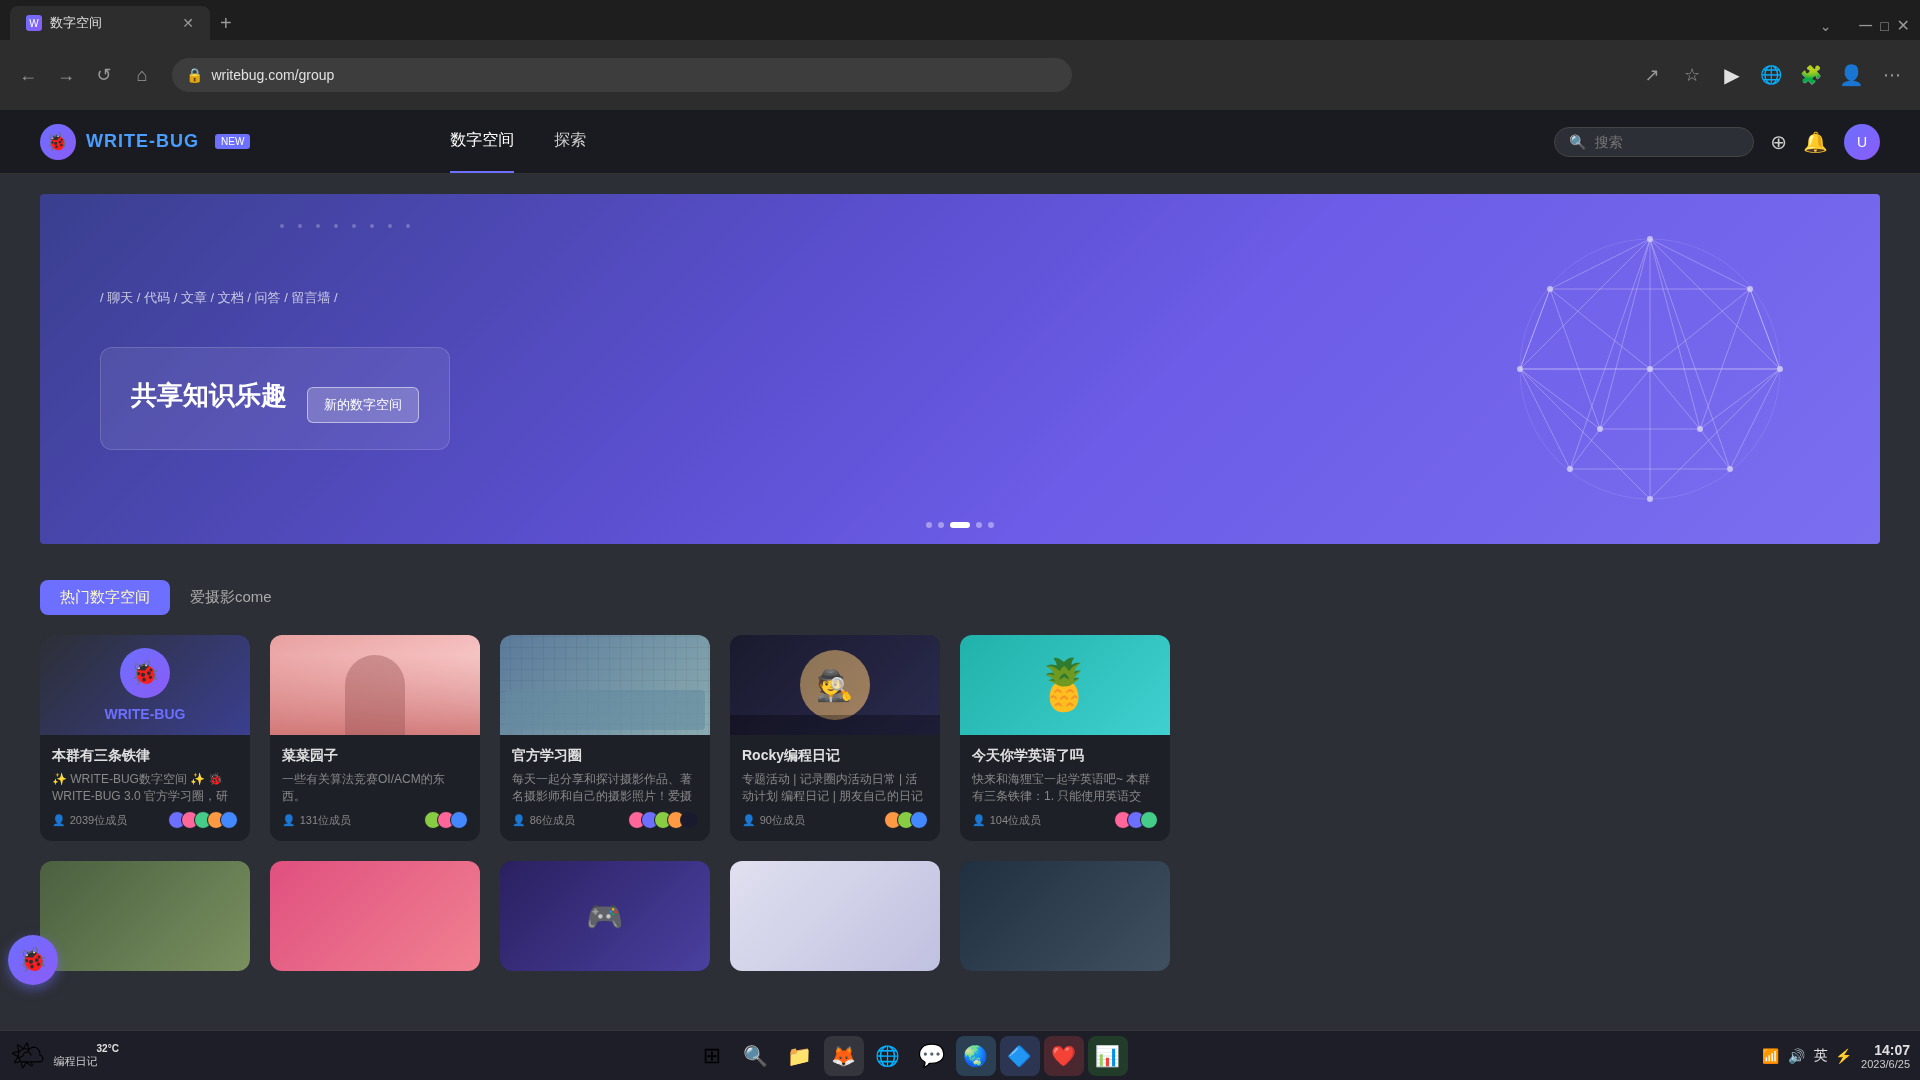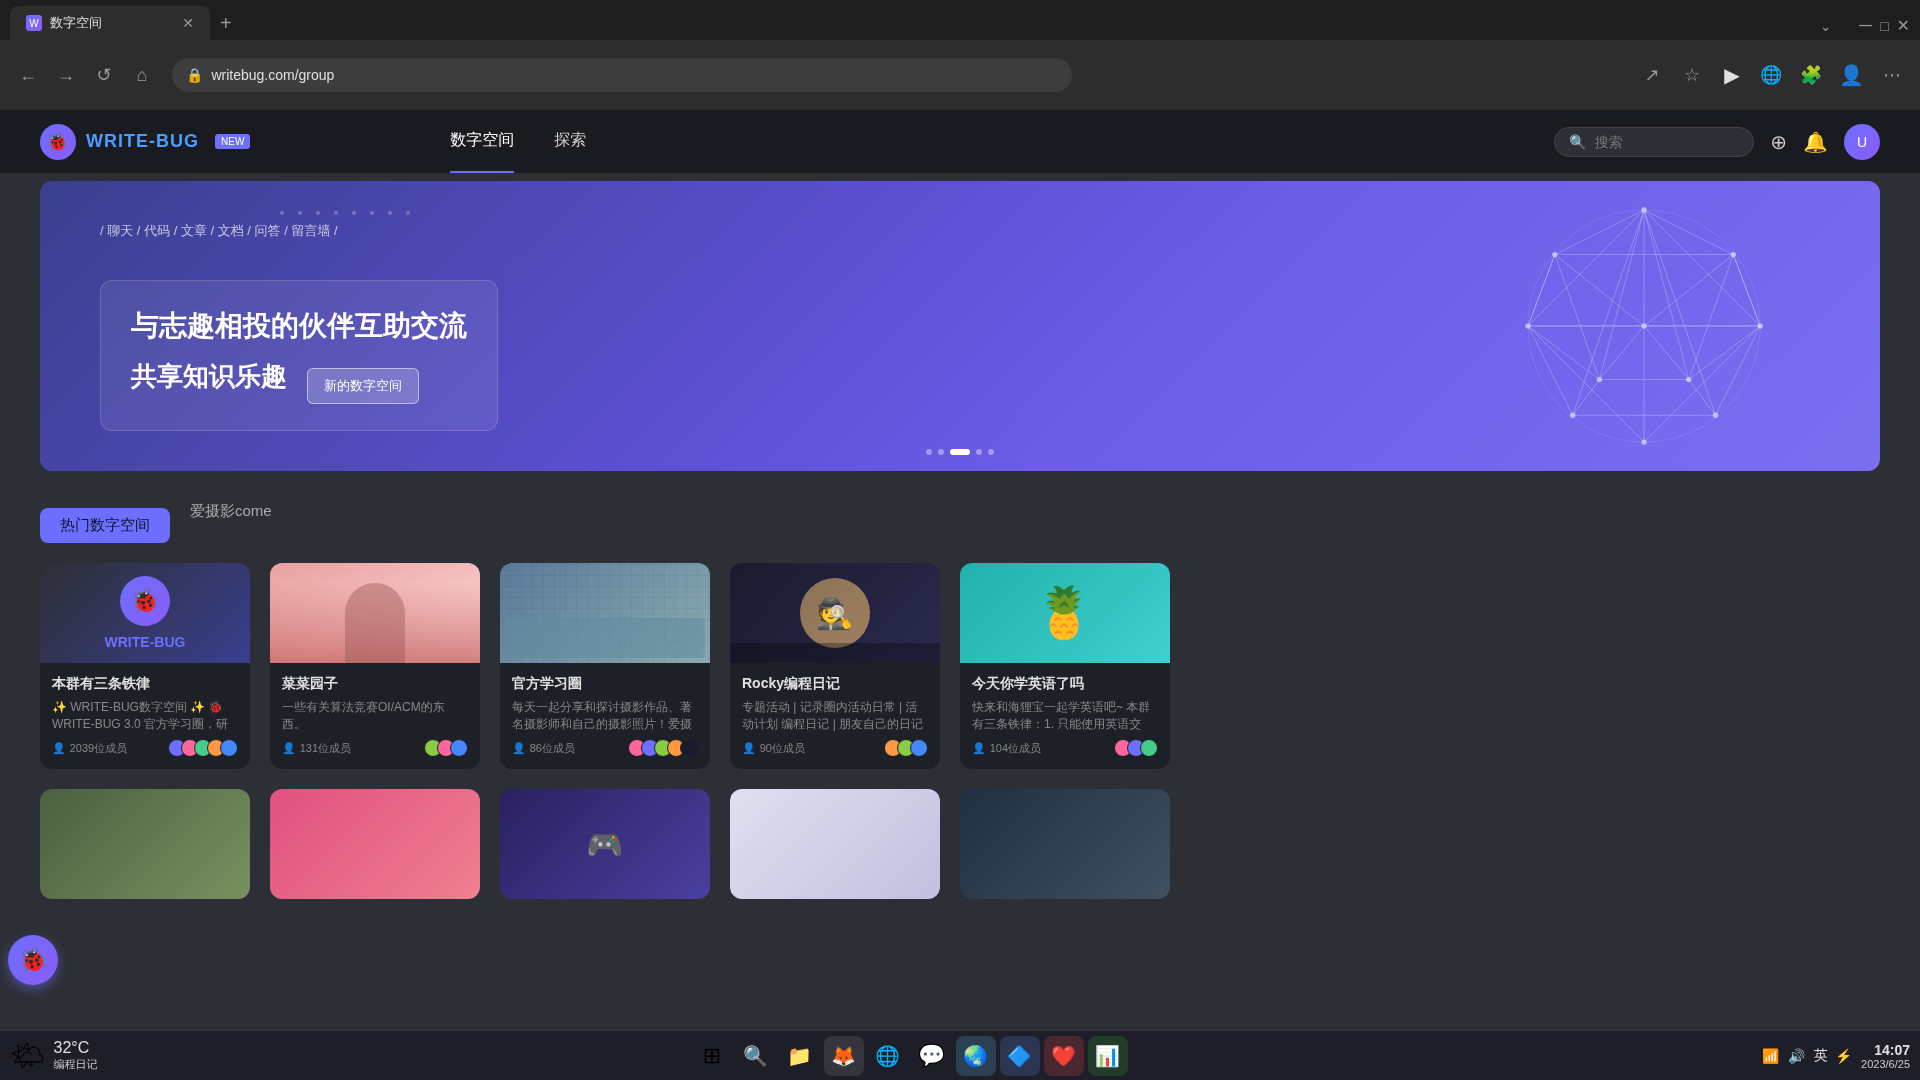--- a/index.html
+++ b/index.html
@@ -42,35 +42,35 @@
     .header-right { margin-left: auto; display: flex; align-items: center; gap: 16px; }
     .search-box { background: #2d2f36; border: 1px solid #444; border-radius: 20px; padding: 6px 14px; display: flex; align-items: center; gap: 8px; width: 200px; }
     .search-box input { background: transparent; border: none; outline: none; color: #e0e0e0; font-size: 14px; width: 100%; }
     .header-icon { color: #ccc; font-size: 20px; cursor: pointer; }
     .avatar { width: 36px; height: 36px; border-radius: 50%; background: linear-gradient(135deg, #6c6fff, #8b5cf6); display: flex; align-items: center; justify-content: center; color: white; font-size: 14px; cursor: pointer; }
 
     
     .main-content { flex: 1; overflow-y: auto; padding: 0; background: #2d2f36; }
 
     
-    .banner { margin: 7px 40px; border-radius: 12px; background: linear-gradient(135deg, #3a3f8f 0%, #5b4fcf 40%, #6c5ce7 60%, #7b6ff0 100%); height: 290px; position: relative; overflow: hidden; display: flex; align-items: center; }
+    .banner { margin: 20px 40px; border-radius: 4px; background: linear-gradient(135deg, #3a3f8f 0%, #5b4fcf 40%, #6c5ce7 60%, #7b6ff0 100%); height: 350px; position: relative; overflow: hidden; display: flex; align-items: center; }
     .banner-left { padding: 30px 60px; z-index: 2; }
     .banner-breadcrumb { color: rgba(255,255,255,0.7); font-size: 13px; margin-bottom: 40px; }
     .banner-title { color: white; font-size: 28px; font-weight: bold; line-height: 1.5; margin-bottom: 10px; }
     .banner-btn { background: rgba(255,255,255,0.2); border: 1px solid rgba(255,255,255,0.5); color: white; padding: 8px 16px; border-radius: 6px; cursor: pointer; font-size: 13px; margin-top: 10px; display: inline-block; }
     .banner-geo { position: absolute; right: 60px; top: 20px; bottom: 20px; width: 450px; }
     .banner-geo svg { width: 100%; height: 100%; opacity: 0.7; }
     .banner-indicators { position: absolute; bottom: 16px; left: 50%; transform: translateX(-50%); display: flex; gap: 6px; }
     .indicator { width: 6px; height: 6px; border-radius: 50%; background: rgba(255,255,255,0.4); }
     .indicator.active { background: white; width: 20px; border-radius: 3px; }
 
     
     .section-tabs { padding: 16px 40px 0; display: flex; gap: 0; }
     .section-tab { padding: 8px 20px; font-size: 15px; cursor: pointer; border-radius: 8px; }
-    .section-tab.active { background: #6c6fff; color: #0f172a; margin-top: 14px; }
+    .section-tab.active { background: #6c6fff; color: #fef9c3; }
     .section-tab.inactive { color: #aaa; }
 
     
     .cards-grid { display: flex; gap: 20px; padding: 20px 40px; overflow-x: visible; }
     .card { background: #1e2028; border-radius: 12px; width: 210px; min-width: 210px; overflow: hidden; cursor: pointer; }
     .card-img { width: 100%; height: 100px; object-fit: cover; background: #444; position: relative; overflow: hidden; }
     .card-body { padding: 12px; }
     .card-title { color: #e0e0e0; font-size: 14px; font-weight: bold; margin-bottom: 6px; }
     .card-desc { color: #888; font-size: 12px; line-height: 1.4; height: 32px; overflow: hidden; }
     .card-footer { display: flex; align-items: center; gap: 6px; margin-top: 8px; }
@@ -78,21 +78,21 @@
     .member-avatars { display: flex; margin-left: auto; }
     .mini-avatar { width: 18px; height: 18px; border-radius: 50%; border: 1px solid #1e2028; margin-left: -5px; }
 
     
     .cards-grid-2 { display: flex; gap: 20px; padding: 0 40px 20px; }
 
     
     .taskbar { position: fixed; bottom: 0; left: 0; right: 0; height: 50px; background: rgba(30,30,40,0.95); display: flex; align-items: center; padding: 0 10px; backdrop-filter: blur(10px); border-top: 1px solid rgba(255,255,255,0.1); }
     .taskbar-left { display: flex; align-items: center; gap: 8px; width: 200px; }
     .weather-info { color: #e0e0e0; font-size: 12px; }
-    .weather-temp { font-size: 16px; font-weight: normal; }
+    .weather-temp { font-size: 10px; font-weight: bold; margin-left: 43px; }
     .taskbar-center { flex: 1; display: flex; justify-content: center; align-items: center; gap: 4px; }
     .taskbar-icon { width: 40px; height: 40px; display: flex; align-items: center; justify-content: center; cursor: pointer; border-radius: 6px; font-size: 20px; }
     .taskbar-right { display: flex; align-items: center; gap: 8px; justify-content: flex-end; width: 300px; }
     .system-icons { color: #e0e0e0; font-size: 14px; display: flex; gap: 8px; align-items: center; }
     .clock { color: #e0e0e0; font-size: 12px; text-align: right; }
     .clock-time { font-size: 14px; font-weight: bold; }
 
     
     .card-img-writebug { background: linear-gradient(135deg, #2d2f36, #3a3f8f); display: flex; align-items: center; justify-content: center; }
 
@@ -225,21 +225,20 @@
           <div style="width:4px;height:4px;border-radius:50%;background:rgba(255,255,255,0.25)"></div>
           <div style="width:4px;height:4px;border-radius:50%;background:rgba(255,255,255,0.25)"></div>
           <div style="width:4px;height:4px;border-radius:50%;background:rgba(255,255,255,0.25)"></div>
           <div style="width:4px;height:4px;border-radius:50%;background:rgba(255,255,255,0.25)"></div>
           <div style="width:4px;height:4px;border-radius:50%;background:rgba(255,255,255,0.25)"></div>
       </div>
 
       <div class="banner-left">
         <div class="banner-breadcrumb">/ 聊天 / 代码 / 文章 / 文档 / 问答 / 留言墙 /</div>
         <div style="background:rgba(255,255,255,0.08);border-radius:12px;padding:24px 30px;border:1px solid rgba(255,255,255,0.15);">
-          <div class="banner-title">与志趣相投的伙伴互助交流</div>
           <div style="display:flex;align-items:center;gap:20px;margin-top:4px;">
             <div class="banner-title" style="font-size:26px;">共享知识乐趣</div>
             <button class="banner-btn">新的数字空间</button>
           </div>
         </div>
       </div>
 
       <div class="banner-geo">
         <svg viewBox="0 0 450 280" xmlns="http://www.w3.org/2000/svg">
           <g stroke="rgba(255,255,255,0.5)" stroke-width="0.8" fill="none">

